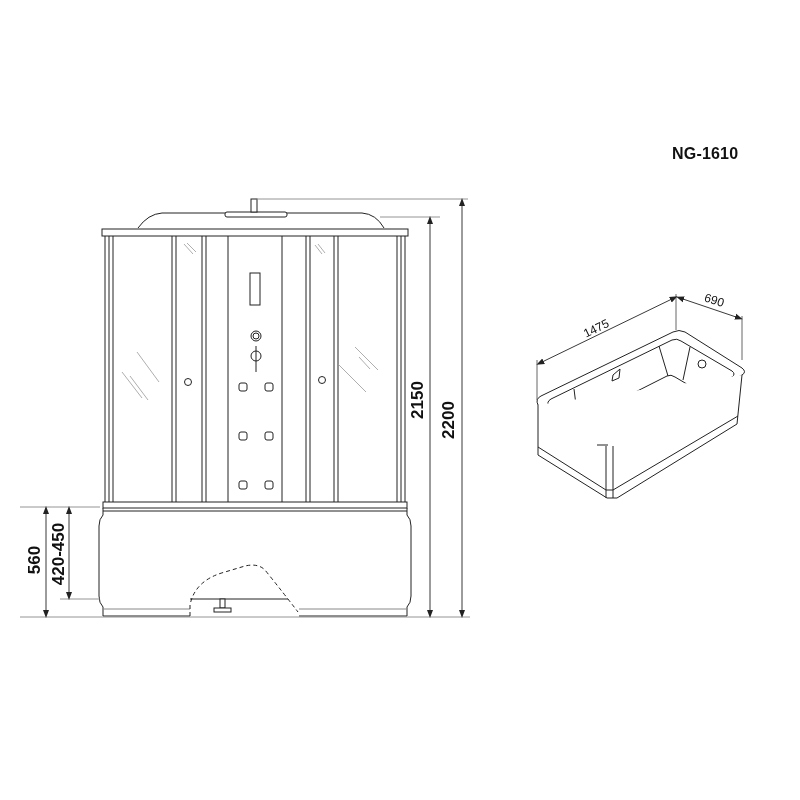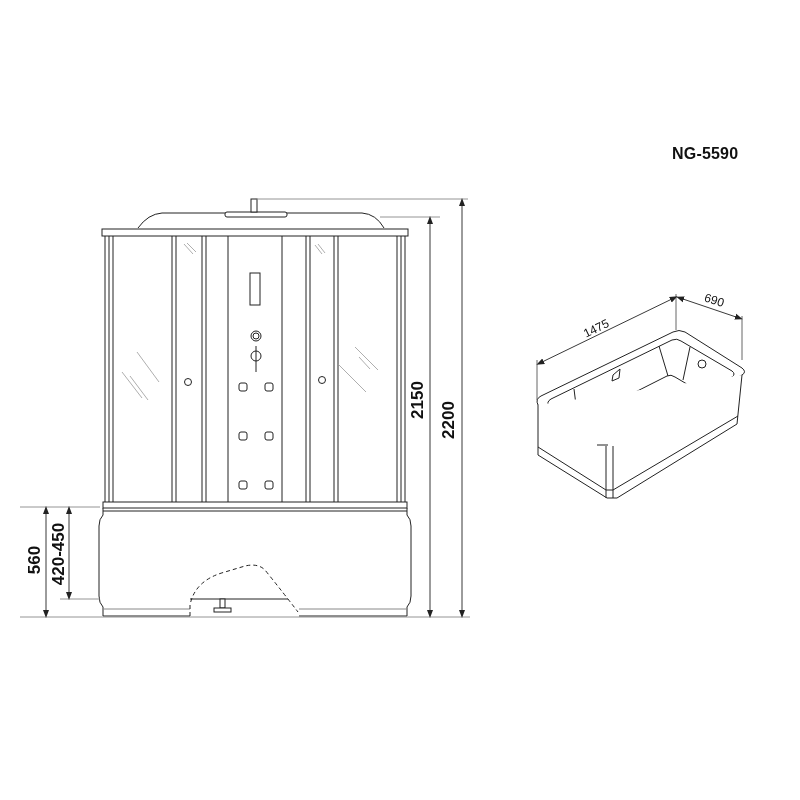--- a/index.html
+++ b/index.html
@@ -5,21 +5,21 @@
     html, body { margin: 0; padding: 0; background: #ffffff; }
     body { width: 800px; height: 800px; position: relative; overflow: hidden; font-family: "Liberation Sans", sans-serif; }
     svg { position: absolute; left: 0; top: 0; }
     .model-title { position: absolute; left: 672px; top: 145px; font-size: 16px; font-weight: bold; color: #111; letter-spacing: 0.2px; }
     .dim { font-family: "Liberation Sans", sans-serif; font-weight: bold; fill: #111; font-size: 17px; }
     .dim-small { font-family: "Liberation Sans", sans-serif; fill: #111; font-size: 12px; }
   </style>
 </head>
 <body>
 
-<div class="model-title">NG-5590</div>
+<div class="model-title">NG-1610</div>
 
 <svg width="800" height="800" viewBox="0 0 800 800">
   <defs>
     <marker id="arr" markerWidth="8" markerHeight="8" refX="4" refY="4" orient="auto-start-reverse" markerUnits="userSpaceOnUse">
       <path d="M0,1 L8,4 L0,7 z" fill="#222"></path>
     </marker>
   </defs>
 
   <g stroke="#222" fill="none" stroke-width="1">
 

